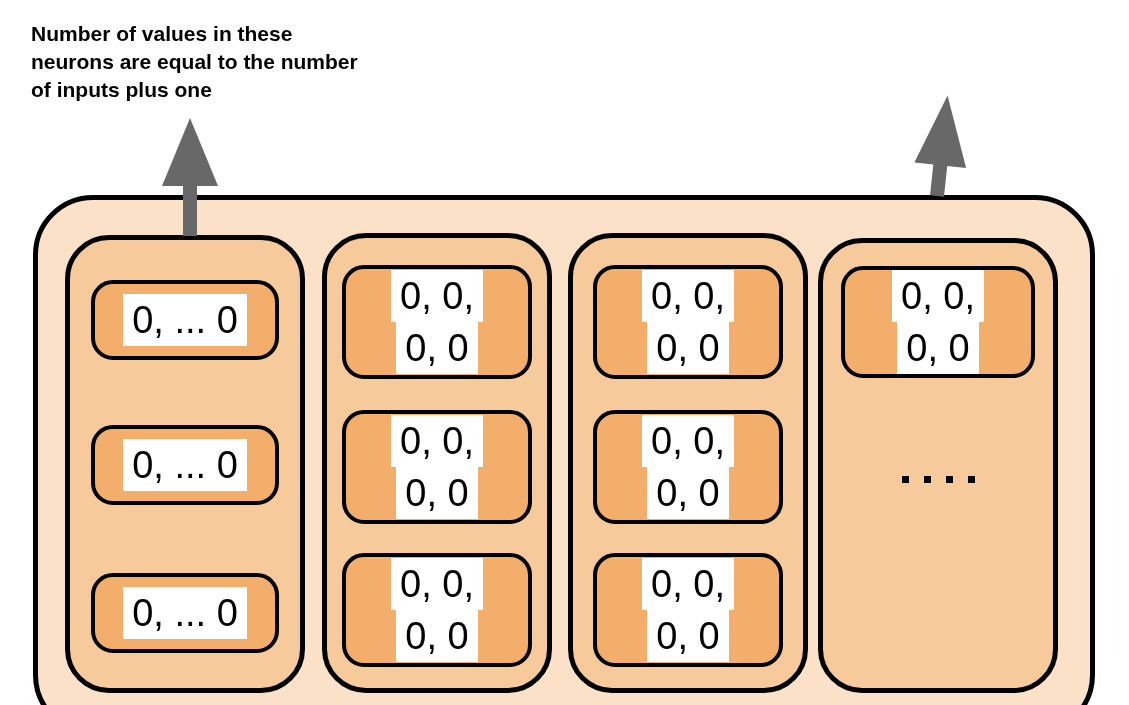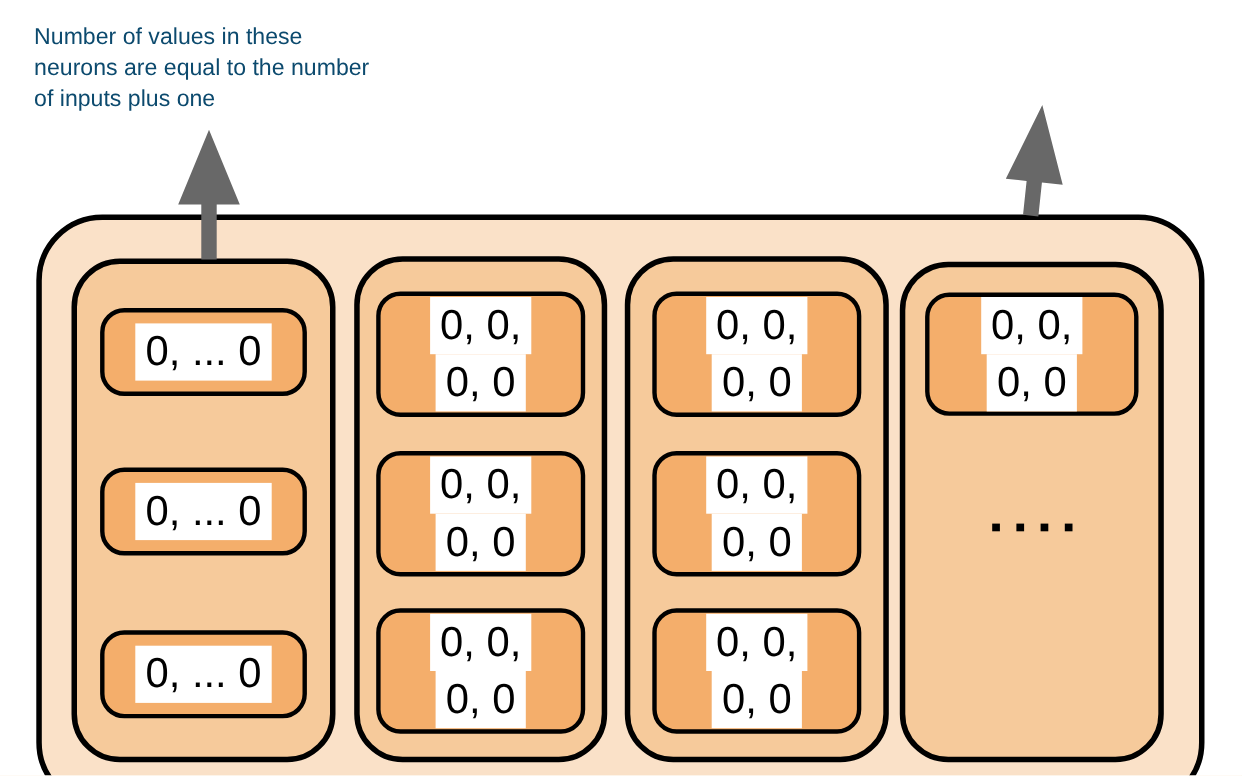--- a/index.html
+++ b/index.html
@@ -1,21 +1,21 @@
 <!DOCTYPE html>
 <html><head>
 <meta charset="utf-8">
 <style>
   html,body{margin:0;padding:0;background:#ffffff;}
   .canvas{
     position:relative;width:1129px;height:705px;background:#ffffff;overflow:hidden;
     font-family:"Liberation Sans",sans-serif;color:#000;
   }
   .annotation{
-    position:absolute;font-size:21px;line-height:28px;white-space:pre-line;color:#0c4a6e;
+    position:absolute;font-size:21px;line-height:28px;white-space:pre-line;color:#000000;font-weight:bold;
   }
   .annotation.left{left:31px;top:20px;}
   .annotation.right{left:687px;top:31px;}
   .container{
     position:absolute;left:33px;top:152px;width:1062px;height:540px;
     background:#fae1c8;border:5px solid #000;border-radius:60px;box-sizing:border-box;margin-top:43px;
   }
   .layer{
     position:absolute;background:#f6ca9b;border:5px solid #000;border-radius:44px;
     box-sizing:border-box;

